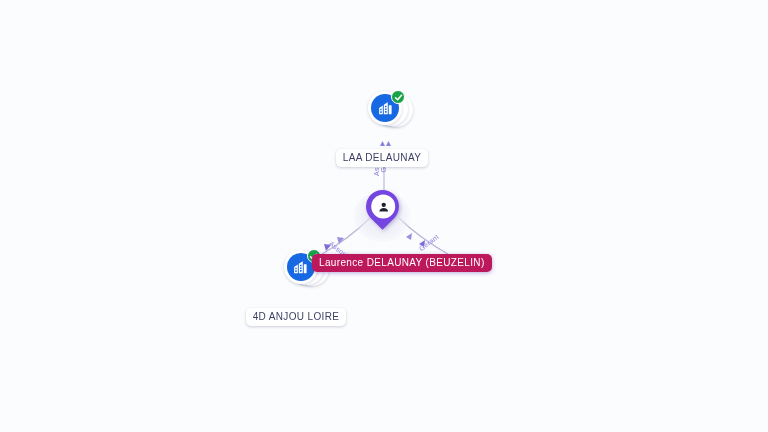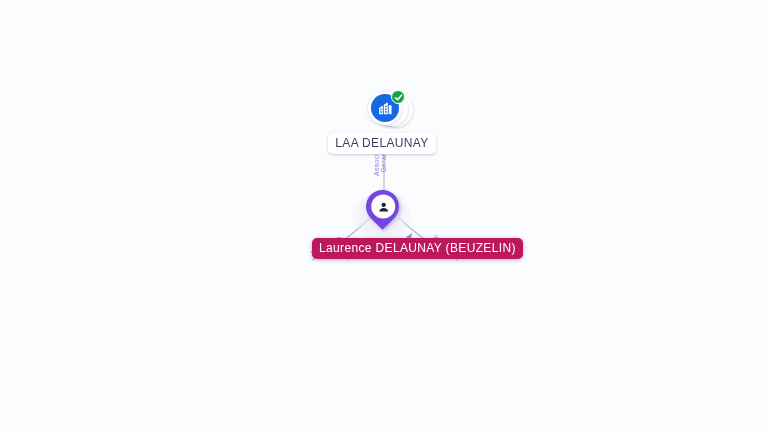--- a/index.html
+++ b/index.html
@@ -135,24 +135,24 @@
     border-radius: 50%;
     transform: rotate(45deg);
     display: flex;
     align-items: center;
     justify-content: center;
   }
   .pin-inner svg { display: block; }
 
   
   .node-label {
-    margin-top: 3px;
+    margin-top: 19px;
     background: #ffffff;
     color: #3a3f63;
-    font-size: 12px;
+    font-size: 10px;
     letter-spacing: .35px;
     padding: 3px 7px 4px 7px;
     border-radius: 5px;
     box-shadow: 0 1px 3px rgba(30,40,80,.22);
     white-space: nowrap;
     text-align: right;
   }
   .node-label.selected {
     background: #be185d;
     color: #ffffff;
@@ -258,15 +258,35 @@
           </svg>
         </div>
       </div>
     </div>
   </div>
 
   <div id="person-label-wrap">
     <div class="node-label selected">Laurence DELAUNAY (BEUZELIN)</div>
   </div>
 
+  <div class="node" id="node-4d-anjou-loire">
+    <div class="company-mark">
+      <div class="stack-card c3"></div>
+      <div class="stack-card c2"></div>
+      <div class="stack-card c1"></div>
+      <div class="icon-circle">
+        <svg width="17" height="17" viewBox="0 0 24 24" fill="#ffffff">
+          <path d="M3 20V11.2l5.2-3.6V20H3zm1.6-1.6h2V16h-2v2.4zm0-3.8h2v-2.4h-2v2.4z"></path>
+          <path d="M9.6 20V6.6L15.2 3v17H9.6zm1.7-2.1h2.2v-2.2h-2.2v2.2zm0-3.8h2.2v-2.2h-2.2v2.2zm0-3.8h2.2V8.1h-2.2v2.2z"></path>
+          <rect x="16.6" y="7.4" width="4" height="12.6" rx="0.5"></rect>
+        </svg>
+      </div>
+      <div class="verified-badge">
+        <svg width="9" height="9" viewBox="0 0 24 24" fill="none" stroke="#ffffff" stroke-width="4" stroke-linecap="round" stroke-linejoin="round">
+          <path d="M4 12.5 L9.5 18 L20 6"></path>
+        </svg>
+      </div>
+    </div>
+    <div class="node-label">4D ANJOU LOIRE</div>
+  </div>
 
 
 </div>
 
 </body></html>

